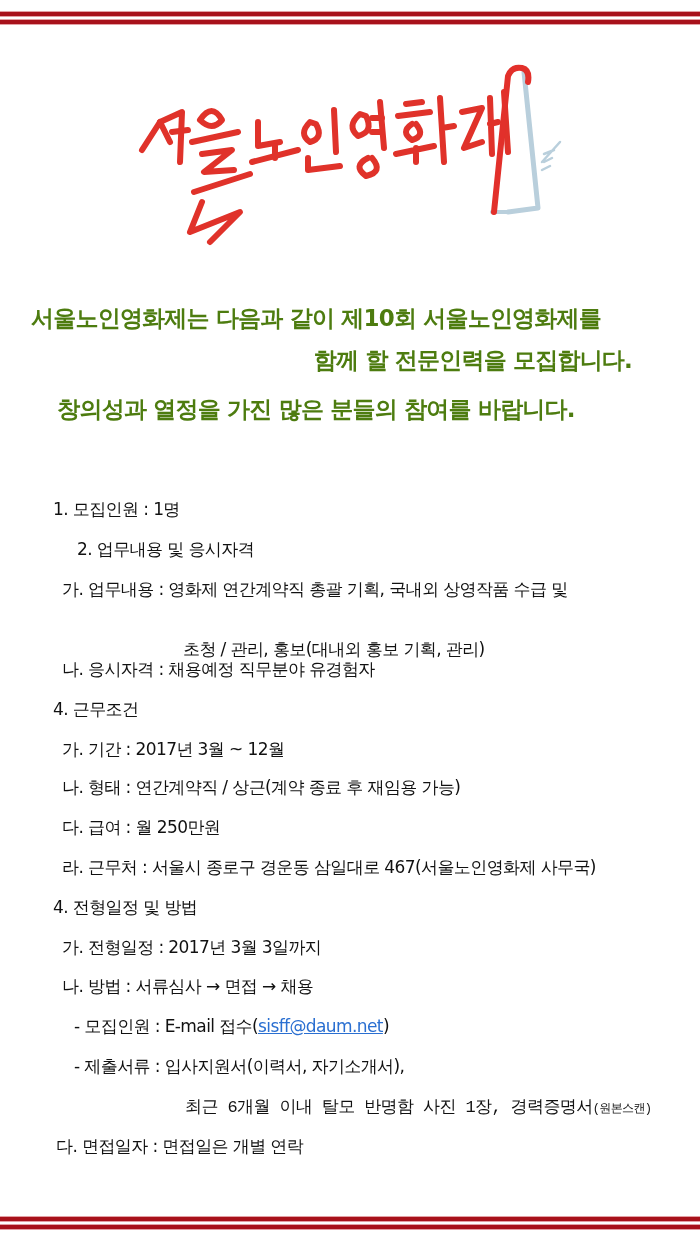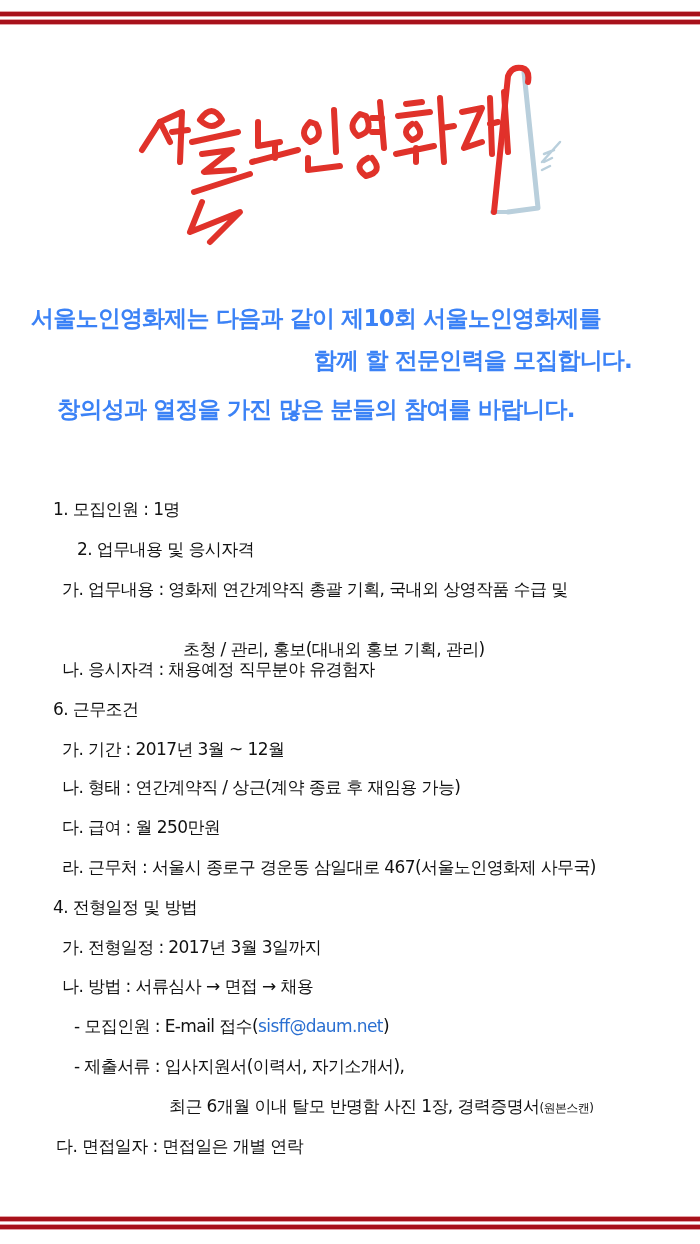--- a/index.html
+++ b/index.html
@@ -2,23 +2,23 @@
 <html><head>
 <meta charset="utf-8">
 <style>
   html, body { margin:0; padding:0; background:#ffffff; }
   body { width:700px; height:1244px; position:relative; overflow:hidden;
          font-family:"DejaVu Sans","Liberation Sans",sans-serif; color:#111; }
   .rule { position:absolute; left:0; width:700px; height:4px; background:#a8121b;
           box-shadow:0 -1px 0 #e3a0a4, 0 1px 0 #e3a0a4; }
   .logo { position:absolute; left:130px; top:62px; width:440px; height:200px; }
   .intro { position:absolute; left:0; width:632px; text-align:center;
-           font-weight:bold; font-size:23px; letter-spacing:-0.8px; color:#3b82f6; }
+           font-weight:bold; font-size:23px; letter-spacing:-0.8px; color:#4d7c0f; }
   .line { position:absolute; font-size:17px; letter-spacing:-0.6px; white-space:nowrap; color:#111; }
-  .link { color:#2a6fd1; }
+  .link { color:#2a6fd1; text-decoration:underline; }
   .small { font-size:12px; }
 </style>
 </head>
 <body>
 
 <div class="rule" style="top:12px;"></div>
 <div class="rule" style="top:20px;"></div>
 
 <div class="logo">
   <svg width="440" height="200" viewBox="0 0 440 200">
@@ -69,32 +69,32 @@
 <div class="intro" style="top:303px;">서울노인영화제는 다음과 같이 제10회 서울노인영화제를</div>
 <div class="intro" style="top:345px;text-align:right;">함께 할 전문인력을 모집합니다.</div>
 <div class="intro" style="top:394px;">창의성과 열정을 가진 많은 분들의  참여를 바랍니다.</div>
 
 <div class="line" style="left:53px; top:498px;">1. 모집인원 : 1명</div>
 <div class="line" style="left:53px; top:538px;margin-left:24px;">2. 업무내용 및 응시자격</div>
 <div class="line" style="left:62px; top:578px;">가. 업무내용 : 영화제 연간계약직 총괄 기획, 국내외 상영작품 수급 및</div>
 <div class="line" style="left:183px; top:618px;margin-top:20px;">초청 / 관리, 홍보(대내외 홍보 기획, 관리)</div>
 <div class="line" style="left:62px; top:658px;">나. 응시자격 : 채용예정 직무분야 유경험자</div>
 
-<div class="line" style="left:53px; top:698px;">6. 근무조건</div>
+<div class="line" style="left:53px; top:698px;">4. 근무조건</div>
 <div class="line" style="left:62px; top:738px;">가. 기간 : 2017년 3월 ~ 12월</div>
 <div class="line" style="left:62px; top:776px;">나. 형태 : 연간계약직 / 상근(계약 종료 후 재임용 가능)</div>
 <div class="line" style="left:62px; top:816px;">다. 급여 : 월 250만원</div>
 <div class="line" style="left:62px; top:856px;">라. 근무처 : 서울시 종로구 경운동 삼일대로 467(서울노인영화제 사무국)</div>
 
 <div class="line" style="left:53px; top:896px;">4. 전형일정 및 방법</div>
 <div class="line" style="left:62px; top:936px;">가. 전형일정 : 2017년 3월 3일까지</div>
 <div class="line" style="left:62px; top:975px;text-align:center;">나. 방법 : 서류심사 → 면접 → 채용</div>
 <div class="line" style="left:74px; top:1015px;">
   <span>- 모집인원 : E-mail 접수(</span><a class="link">sisff@daum.net</a><span>)</span>
 </div>
 <div class="line" style="left:74px; top:1055px;">- 제출서류 : 입사지원서(이력서,  자기소개서),</div>
-<div class="line" style="left:169px; top:1095px;">
+<div class="line" style="left:185px; top:1095px;font-family:Liberation Mono, monospace;">
   <span>최근 6개월 이내 탈모 반명함 사진 1장, 경력증명서</span><span class="small">(원본스캔)</span>
 </div>
 <div class="line" style="left:56px; top:1135px;">다. 면접일자 : 면접일은 개별 연락</div>
 
 <div class="rule" style="top:1217px;"></div>
 <div class="rule" style="top:1225px;"></div>
 
 </body></html>

